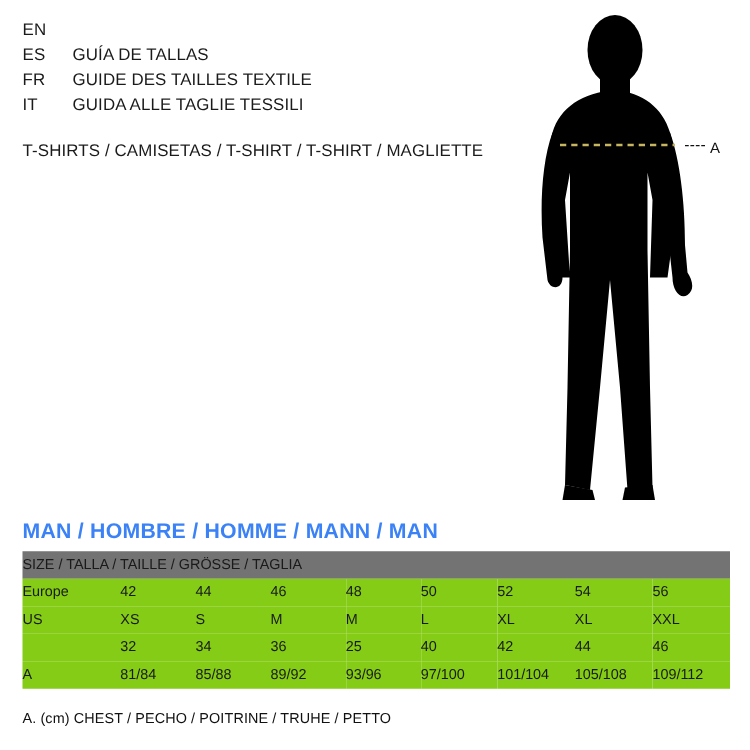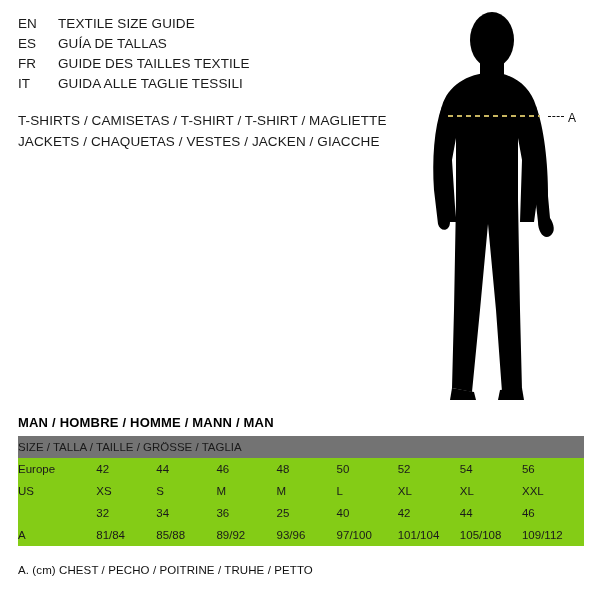--- a/index.html
+++ b/index.html
@@ -84,25 +84,25 @@
   }
 
   
   .table-area {
     position: absolute;
     left: 18px;
     top: 415px;
     width: 566px;
   }
   .man-title {
-    font-size: 13px;
+    font-size: 17px;
     font-weight: 700;
     letter-spacing: 0.2px;
     margin-bottom: 6px;
-    color: #000000;
+    color: #3b82f6;
   }
   table.size-table {
     border-collapse: collapse;
     width: 566px;
     font-size: 11.5px;
     color: #1a1a1a;
   }
   table.size-table td {
     padding: 3px 0 3px 0;
     height: 16px;
@@ -133,39 +133,37 @@
   }
 </style>
 </head>
 <body>
 
 <div class="page">
 
   <div class="lang-block">
     <div class="lang-row">
       <span class="lang-code">EN</span>
-      <span class="lang-text">TEXTILE SIZE GUIDE</span>
     </div>
     <div class="lang-row">
       <span class="lang-code">ES</span>
       <span class="lang-text">GUÍA DE TALLAS</span>
     </div>
     <div class="lang-row">
       <span class="lang-code">FR</span>
       <span class="lang-text">GUIDE DES TAILLES TEXTILE</span>
     </div>
     <div class="lang-row">
       <span class="lang-code">IT</span>
       <span class="lang-text">GUIDA ALLE TAGLIE TESSILI</span>
     </div>
   </div>
 
   <div class="cat-block">
     <div class="cat-line">T-SHIRTS / CAMISETAS / T-SHIRT / T-SHIRT / MAGLIETTE</div>
-    <div class="cat-line">JACKETS / CHAQUETAS / VESTES / JACKEN / GIACCHE</div>
   </div>
 
   <div class="figure-wrap">
     <svg class="figure-svg" width="200" height="400" viewBox="0 0 200 400" xmlns="http://www.w3.org/2000/svg">
 
       <ellipse cx="92" cy="30" rx="22" ry="28" fill="#000000"></ellipse>
 
       <rect x="80" y="52" width="24" height="14" fill="#000000"></rect>
 
       <path d="M92 62

